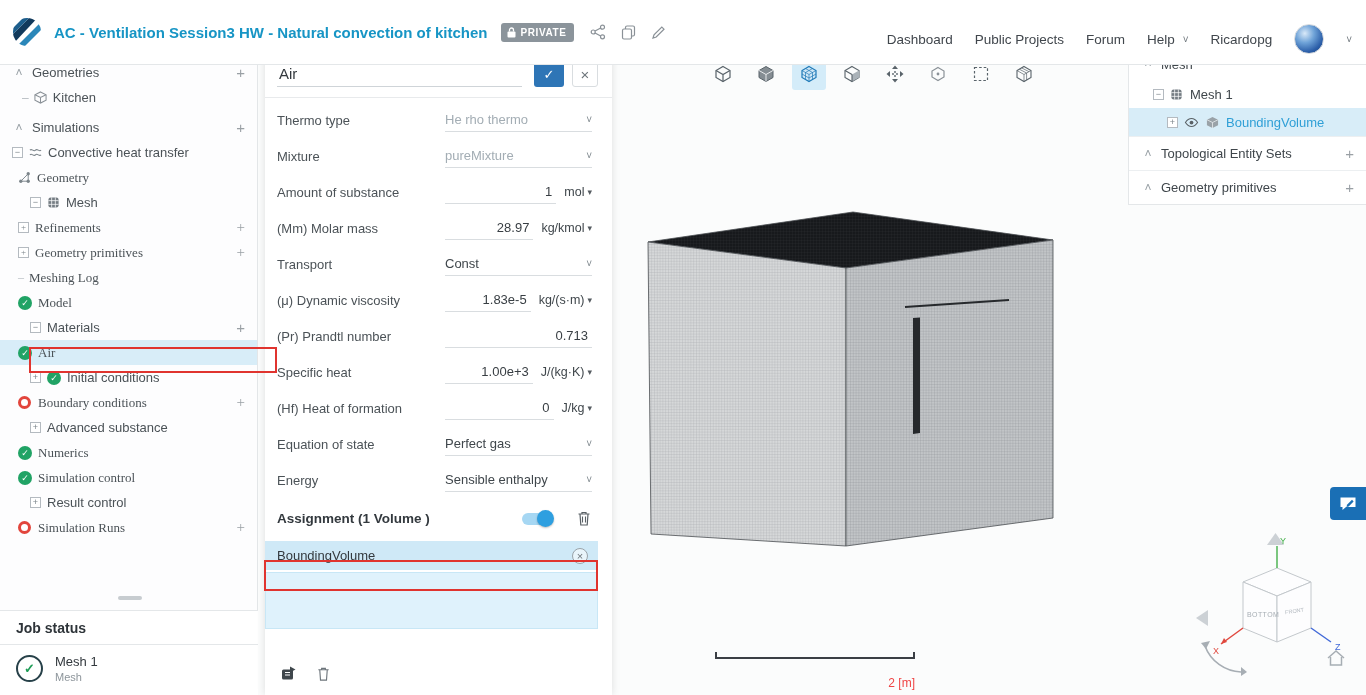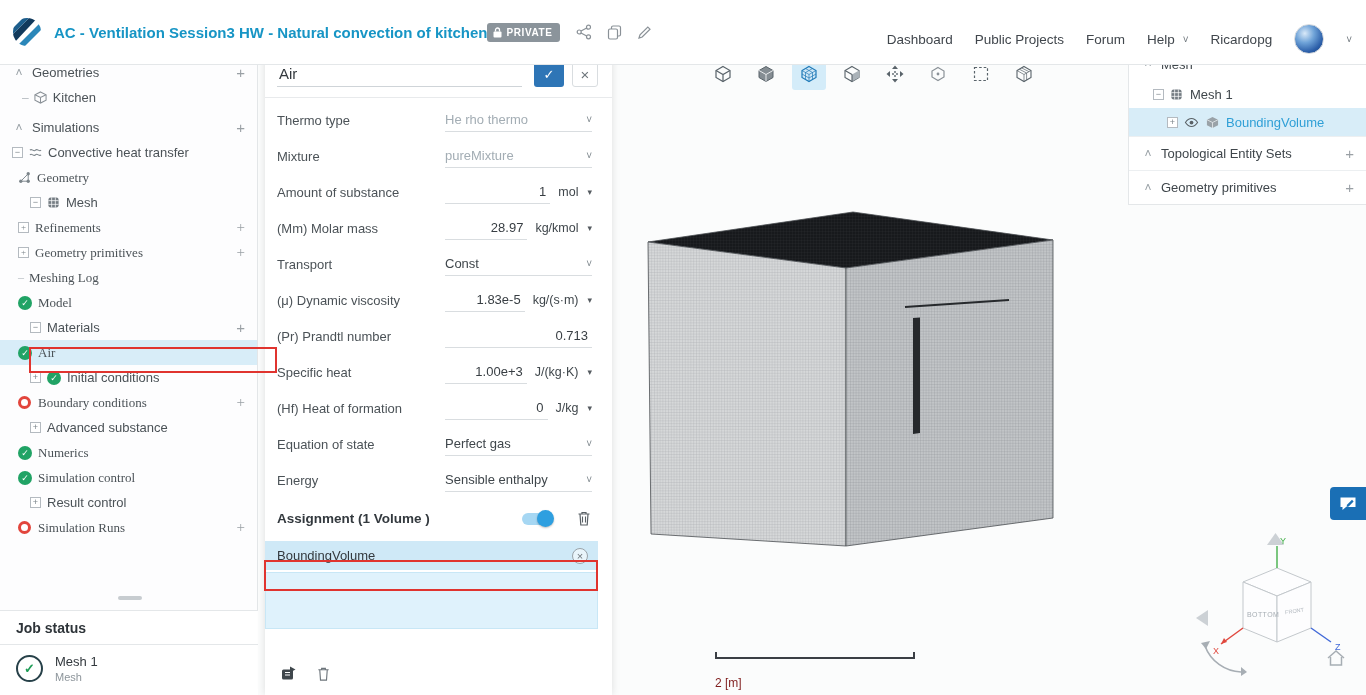--- a/index.html
+++ b/index.html
@@ -5,21 +5,21 @@
   * { box-sizing: border-box; margin: 0; padding: 0; }
   html,body { width:1366px; height:695px; }
   body { font-family:"Liberation Sans", sans-serif; background:#fff; position:relative; overflow:hidden; }
   #app { position:relative; width:1366px; height:695px; background:#fff; overflow:hidden; }
 
   
   .header { position:absolute; top:0; left:0; right:0; height:65px; background:#fff;
             border-bottom:1px solid #e4e7e9; display:flex; align-items:center; z-index:30; padding:0 14px 0 12px; }
   .logo { width:30px; height:30px; flex:none; }
   .proj-title { margin-left:12px; font-size:15px; font-weight:bold; color:#1795c5; white-space:nowrap; }
-  .badge { background:#8b949b; color:#fff; font-size:10px; font-weight:bold;
+  .badge { margin-left:14px; background:#8b949b; color:#fff; font-size:10px; font-weight:bold;
            letter-spacing:.6px; border-radius:3px; padding:4px 8px 4px 6px; display:flex; align-items:center; gap:4px; }
   .hact { margin-left:16px; display:flex; gap:15px; align-items:center; }
   .hact svg { display:block; }
   .hnav { margin-left:auto; display:flex; align-items:center; gap:22px; font-size:13.5px; color:#40464c;margin-top:14px; }
   .hnav .navitem { white-space:nowrap; cursor:default; }
   .help-wrap { display:flex; align-items:center; gap:8px; }
   .chev-sm { font-size:10px; color:#6d757b; }
   .avatar { width:30px; height:30px; border-radius:50%;
             background:radial-gradient(circle at 35% 30%, #d9e9f8 0%, #6fa3d8 35%, #2b5ea8 70%, #173f7d 100%);
             border:1px solid #d6dade; }
@@ -53,21 +53,21 @@
   .job-sub { font-size:11px; color:#8d959b; margin-top:2px; }
 
   
   .viewport { position:absolute; left:258px; top:48px; right:0; bottom:0; background:#fbfcfc; z-index:0; }
   .model-svg { position:absolute; left:612px; top:48px; width:516px; height:647px; z-index:1; }
   .vtools { position:absolute; top:58px; left:706px; display:flex; gap:9px; z-index:5; }
   .vtool { width:34px; height:32px; display:flex; align-items:center; justify-content:center; border-radius:3px; cursor:pointer; }
   .vtool.active { background:#d4ecf9; }
   .scalebar { position:absolute; left:715px; top:652px; width:200px; height:7px; z-index:4;
               border-left:2px solid #3a3f44; border-right:2px solid #3a3f44; border-bottom:2px solid #3a3f44; }
-  .scalelabel { position:absolute; left:715px; top:676px; width:200px; text-align:left; font-size:12px; color:#7f1d1d; z-index:4; }
+  .scalelabel { position:absolute; left:715px; top:676px; width:200px; text-align:right; font-size:12px; color:#ef4444; z-index:4; }
   .navcube { position:absolute; right:0; bottom:0; width:175px; height:165px; z-index:4; }
   .chatbtn { position:absolute; right:0; top:487px; width:36px; height:33px; background:#1a6fb5; border-radius:4px 0 0 4px;
              display:flex; align-items:center; justify-content:center; z-index:15; cursor:pointer; }
 
   
   .mpanel { position:absolute; left:265px; top:48px; width:347px; bottom:0; background:#fff; z-index:12;
             box-shadow:0 0 8px rgba(0,0,0,.12); display:flex; flex-direction:column; }
   .phead { display:flex; align-items:center; padding:13px 14px 10px 12px; border-bottom:1px solid #e8eaec; }
   .pname-input { flex:1; border:none; border-bottom:1px solid #cfd4d8; font-size:15px; color:#33393e;
                  padding:4px 2px; outline:none; font-family:"Liberation Sans",sans-serif; background:#fff; }
@@ -77,21 +77,21 @@
           justify-content:center; margin-left:8px; font-size:15px; cursor:pointer; background:#fff; }
   .fields { padding-top:4px; }
   .frow { display:flex; align-items:center; height:36px; padding:0 20px 0 12px; font-size:13px; color:#4b5257; }
   .flabel { width:168px; flex:none; }
   .ctrl { flex:1; display:flex; align-items:center; justify-content:space-between; height:24px;
           border-bottom:1px solid #d9dde0; color:#3f464b; cursor:pointer; }
   .ctrl.dis { color:#a3adb4; }
   .chevd { color:#7d868c; font-size:10px; }
   .numwrap { flex:1; display:flex; align-items:center; height:24px; }
   .nval { flex:1; border-bottom:1px solid #d9dde0; text-align:right; padding-right:4px; height:24px; line-height:24px; color:#383e43; }
-  .unit { flex:none; margin-left:8px; color:#3f464b; display:flex; align-items:center; gap:9px; font-size:12.5px; cursor:pointer; }
+  .unit { flex:none; margin-left:8px; color:#3f464b; display:flex; align-items:center; gap:3px; font-size:12.5px; cursor:pointer; }
   .unit .uc { font-size:9px; color:#555b60; }
   .assign { display:flex; align-items:center; padding:12px 20px 8px 12px; font-size:13.5px; font-weight:bold; color:#33393e; }
   .toggle { width:30px; height:12px; border-radius:7px; background:#a6d7f3; position:relative; margin-left:auto; cursor:pointer; }
   .toggle::after { content:""; position:absolute; right:-2px; top:-3px; width:17px; height:17px; border-radius:50%;
                    background:#2e9fe0; box-shadow:0 1px 2px rgba(0,0,0,.25); }
   .assign-trash { margin-left:24px; cursor:pointer; display:flex; }
   .assignment-item { height:29px; background:#cfe9f7; display:flex; align-items:center; padding:0 10px 0 12px;
                      margin:6px 14px 0 0; font-size:13px; color:#33393e; }
   .item-close { margin-left:auto; width:16px; height:16px; border:1px solid #9aa3a9; border-radius:50%; color:#6f777c;
                 font-size:11px; line-height:14px; text-align:center; background:#e9f5fb; cursor:pointer; }

